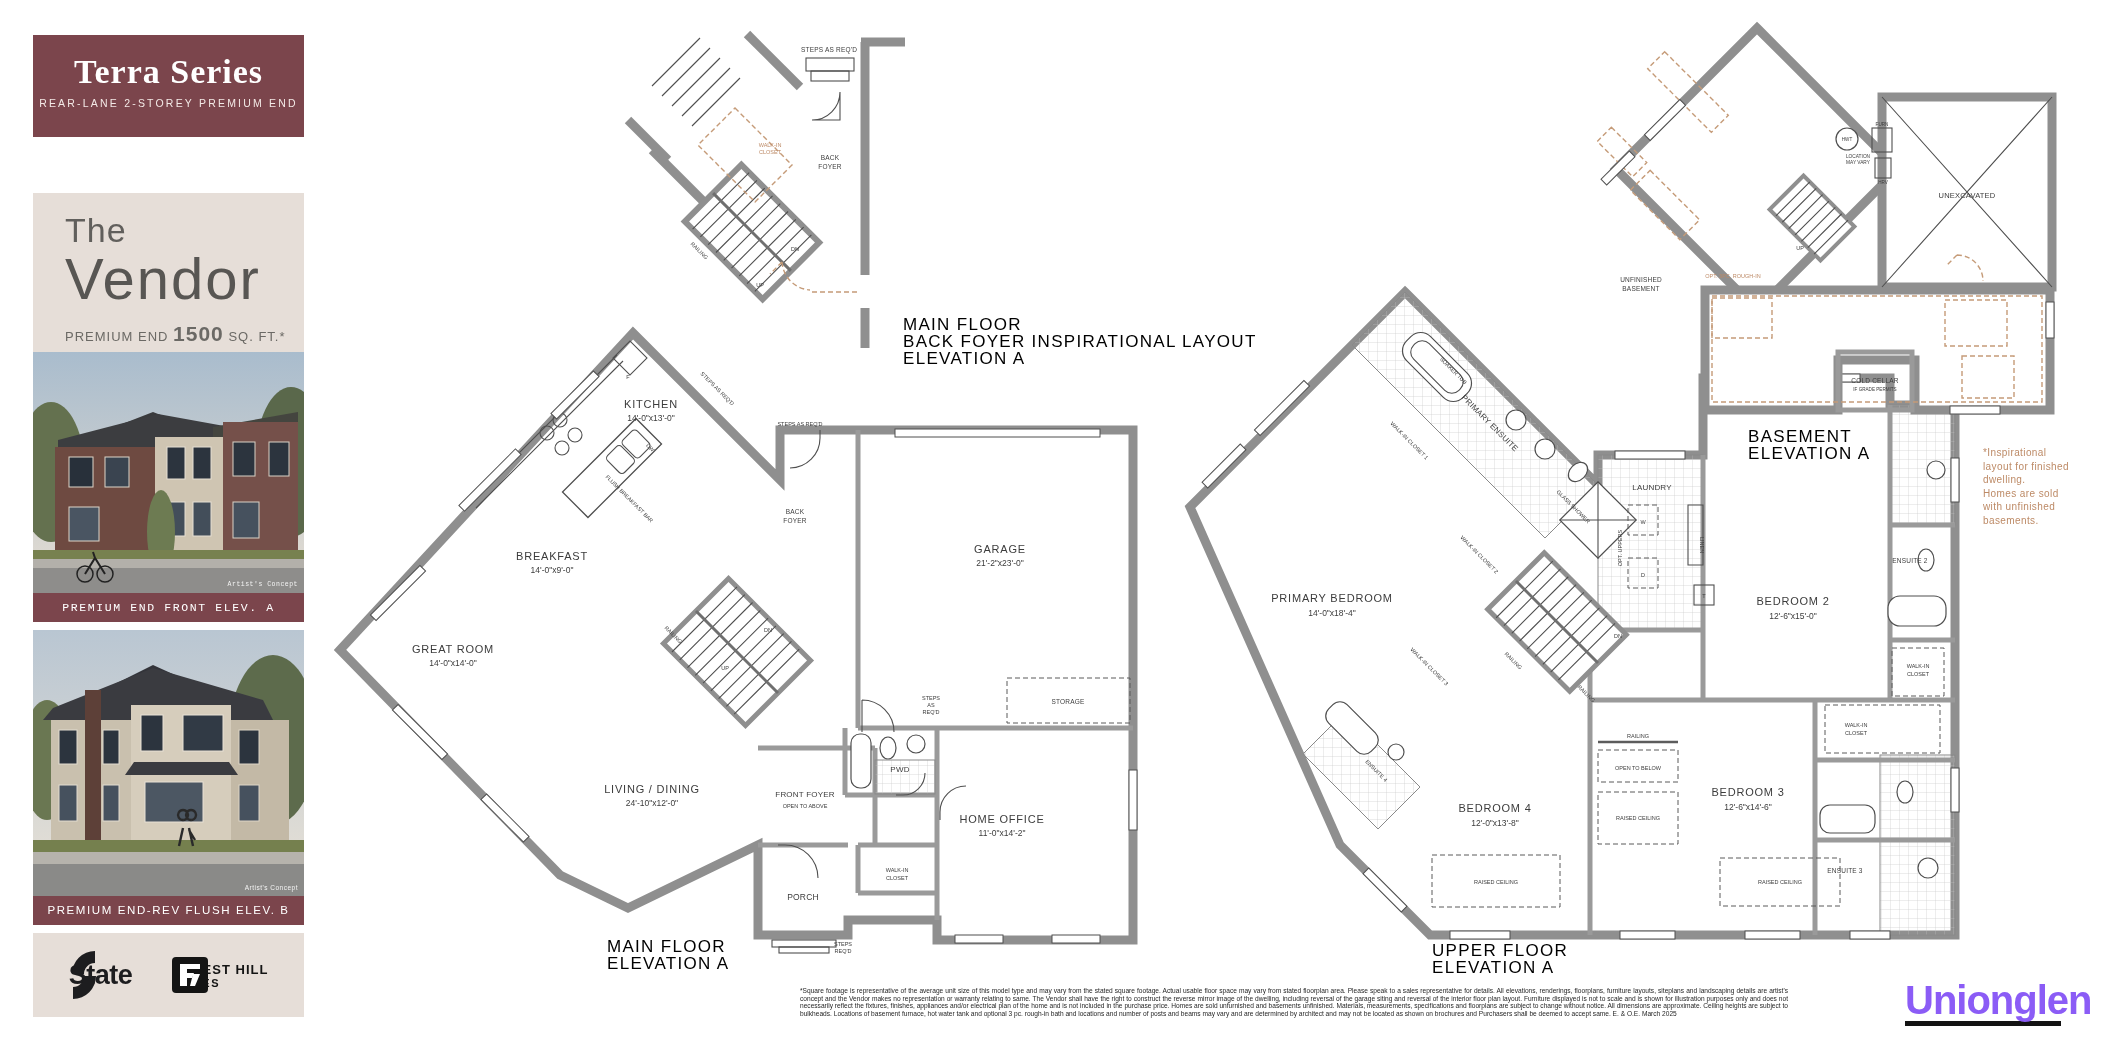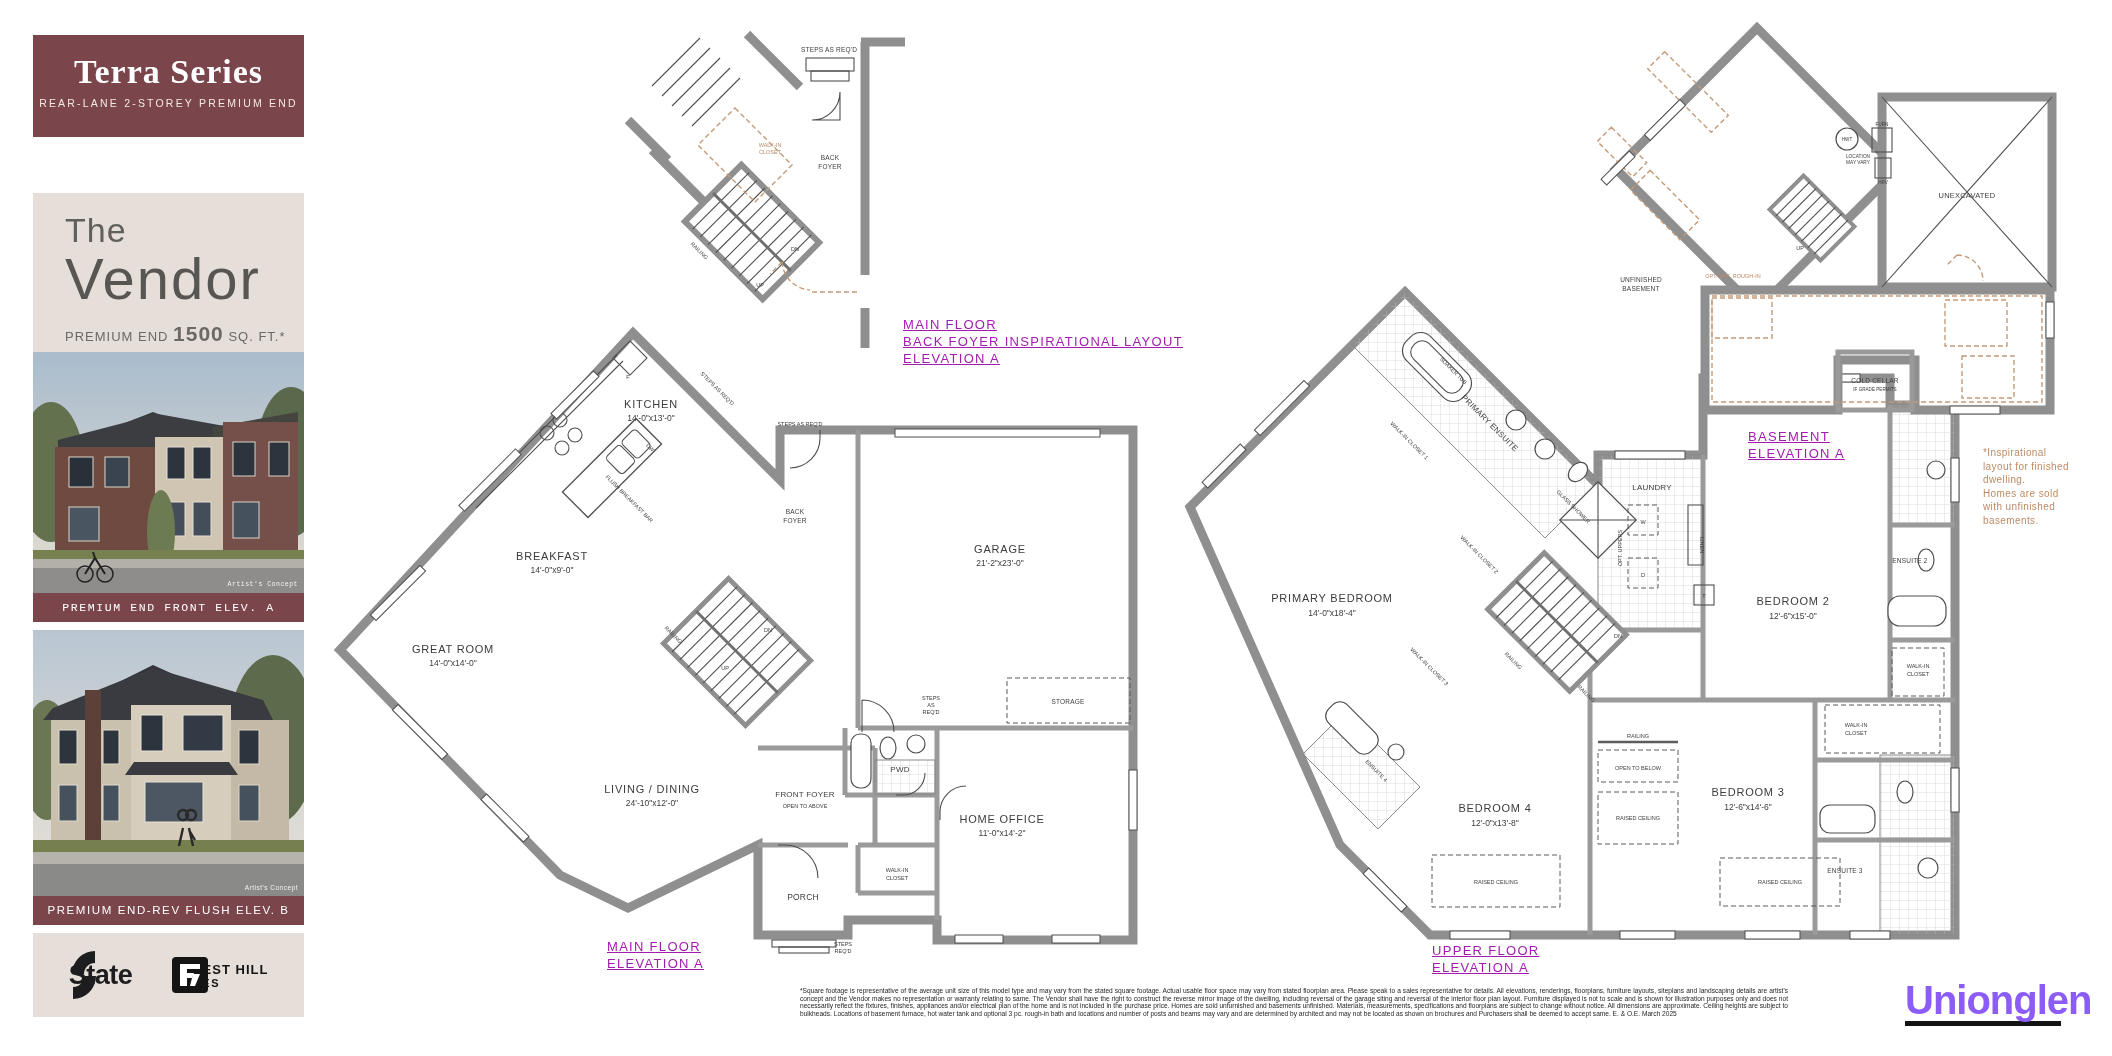--- a/index.html
+++ b/index.html
@@ -38,21 +38,21 @@
   .xs{font-size:5.5px;text-anchor:middle;}
   .tan-t{fill:#bd8a66;}
   .wall{fill:#ffffff;stroke:#8f8f8f;stroke-width:9;stroke-linejoin:miter;}
   .iw{fill:none;stroke:#9a9a9a;stroke-width:5;}
   .tn{fill:none;stroke:#4f4f4f;stroke-width:1.1;}
   .dash{fill:none;stroke:#5a5a5a;stroke-width:1;stroke-dasharray:5 3;}
   .tan{fill:none;stroke:#c59b78;stroke-width:1.4;stroke-dasharray:5 3;}
   .win{fill:#fff;stroke:#4f4f4f;stroke-width:1;}
   .fix{fill:#fff;stroke:#4f4f4f;stroke-width:1.2;}
   .tiles-f{fill:url(#tiles);stroke:#8a8a8a;stroke-width:1;}
-  .plancap{position:absolute;color:#a21caf;font-size:13px;letter-spacing:1.3px;line-height:17px;text-decoration:underline;}
+  .plancap{position:absolute;color:#000000;font-size:17px;letter-spacing:1.3px;line-height:17px;}
   .note{position:absolute;left:1983px;top:446px;color:#bd8a66;font-size:10px;line-height:13.5px;letter-spacing:.4px;}
   
   .disclaimer{position:absolute;left:800px;top:987px;width:988px;font-size:6.6px;
               line-height:7.5px;color:#1f1f1f;text-align:justify;}
   .brand{position:absolute;left:1905px;top:980px;color:#8b5cf6;}
   .brand .bt{font-size:40px;font-weight:bold;letter-spacing:-1px;line-height:40px;}
   .brand .bar{width:156px;height:5px;background:#131313;margin-top:1px;}
 </style>
 </head>
 <body>

